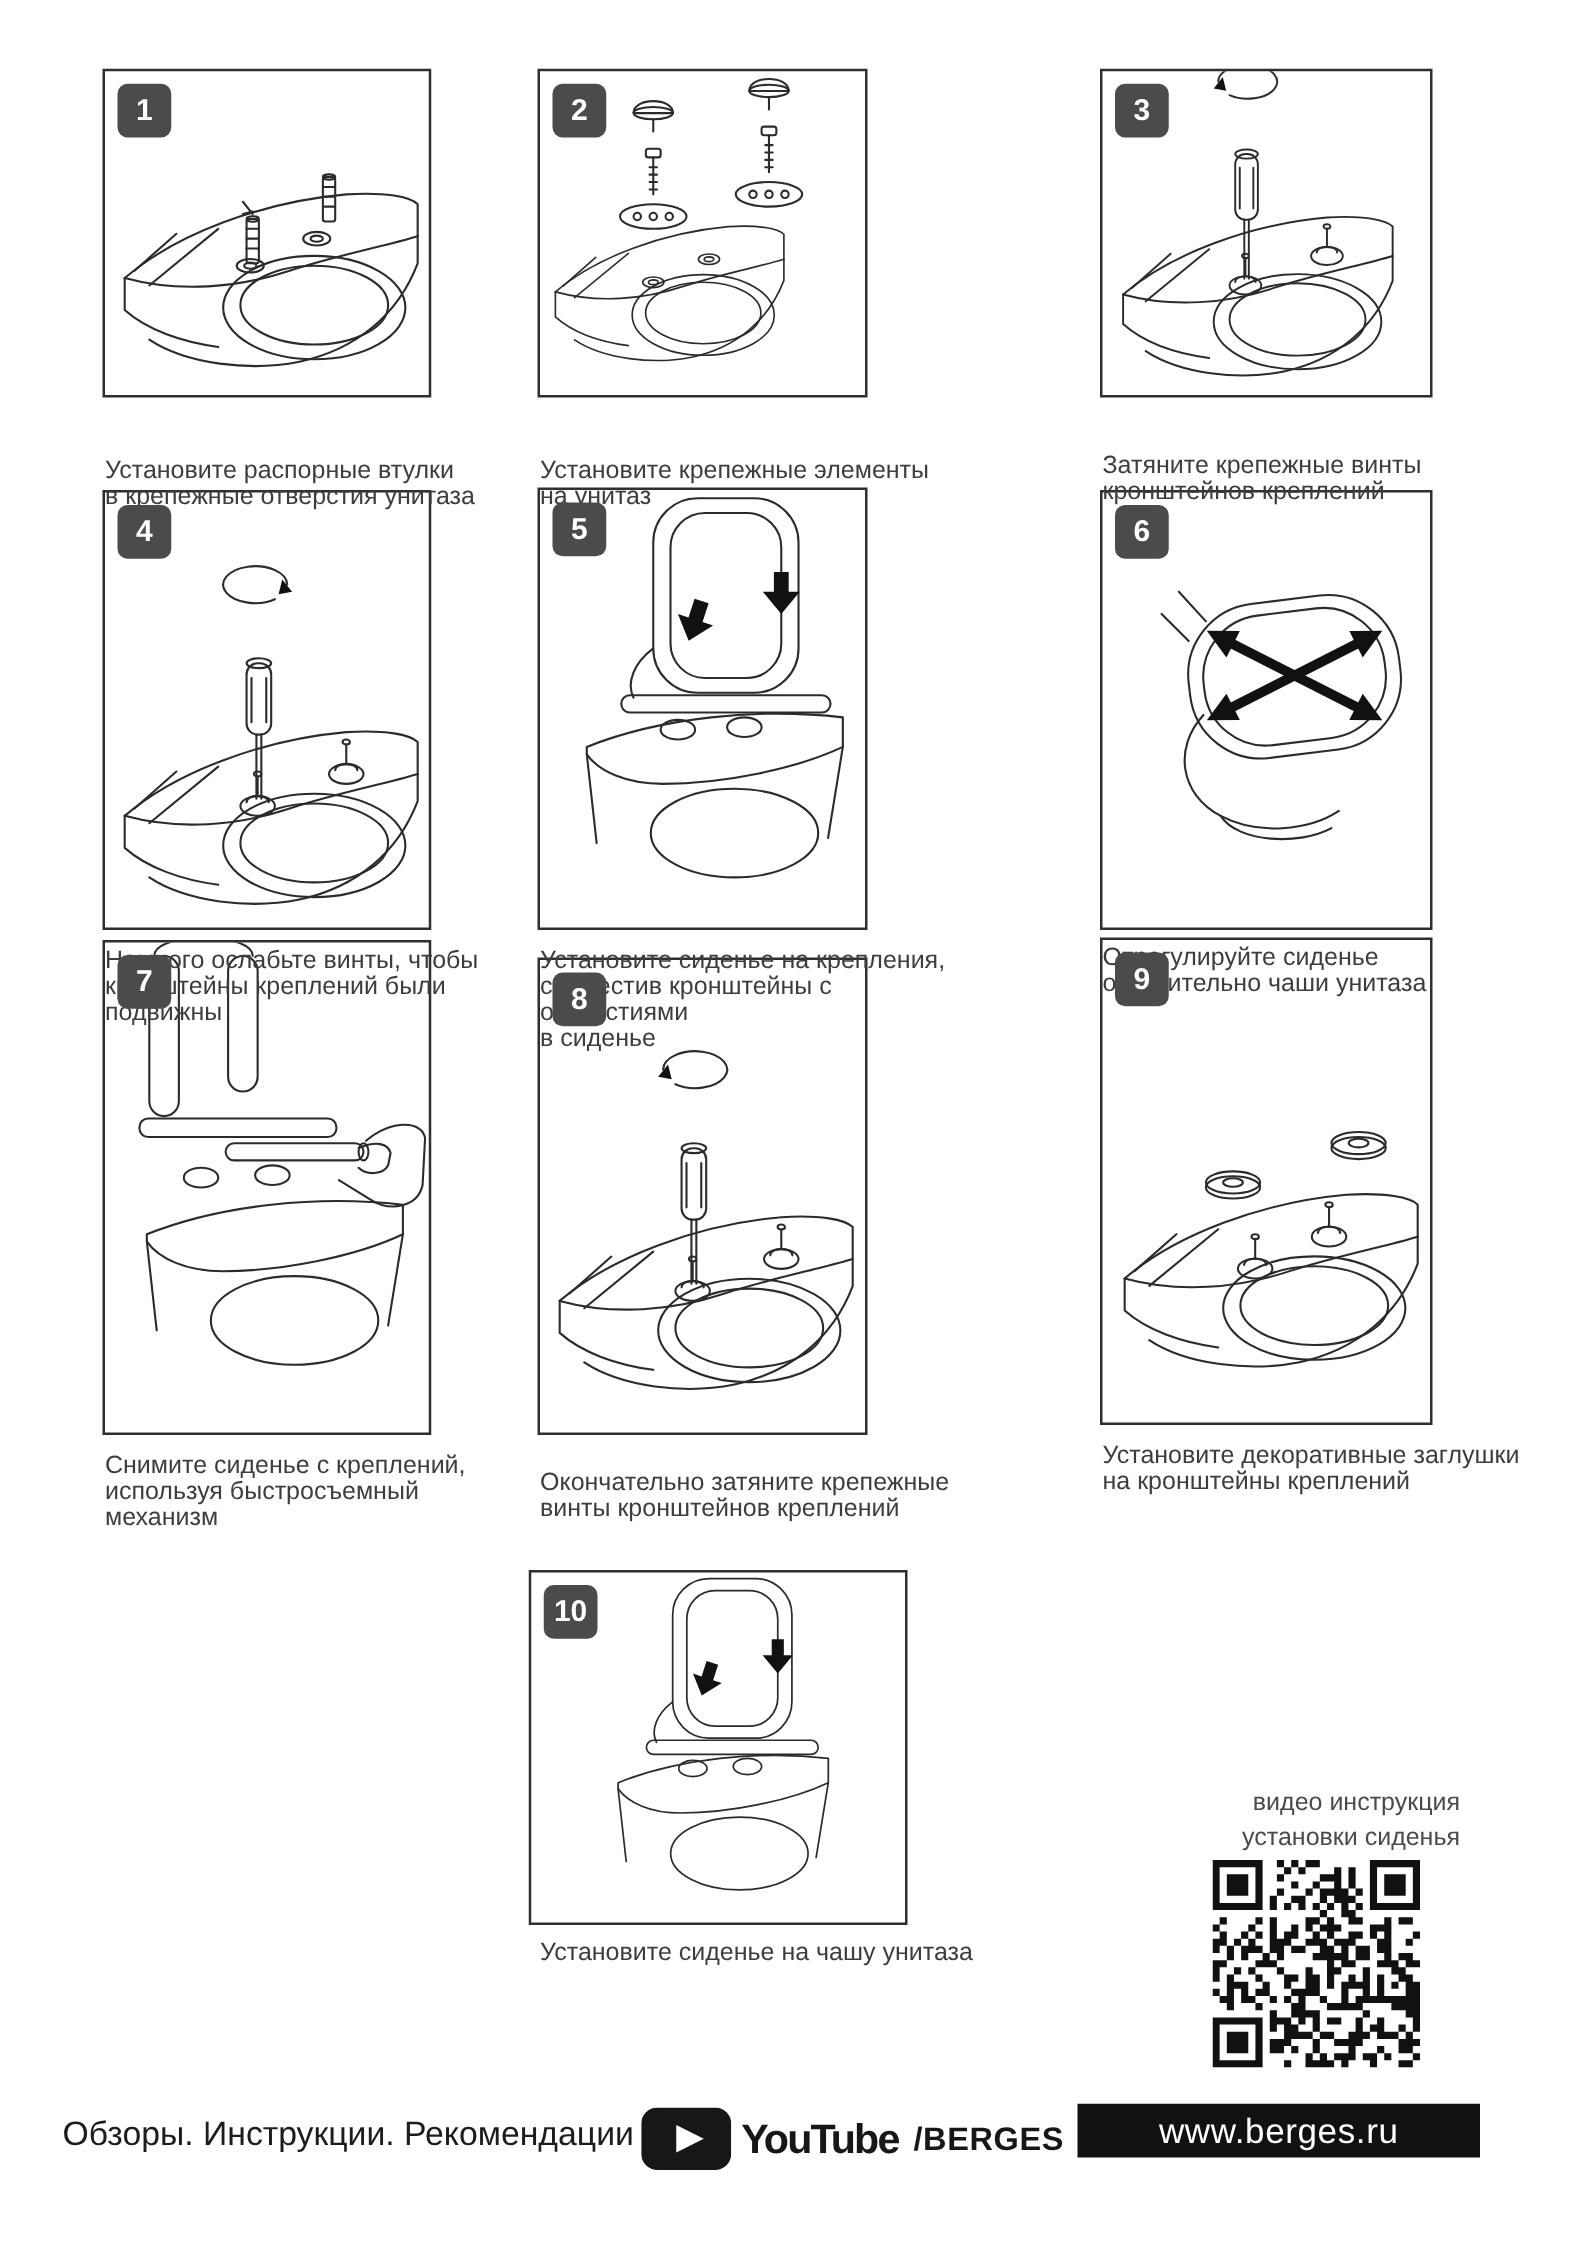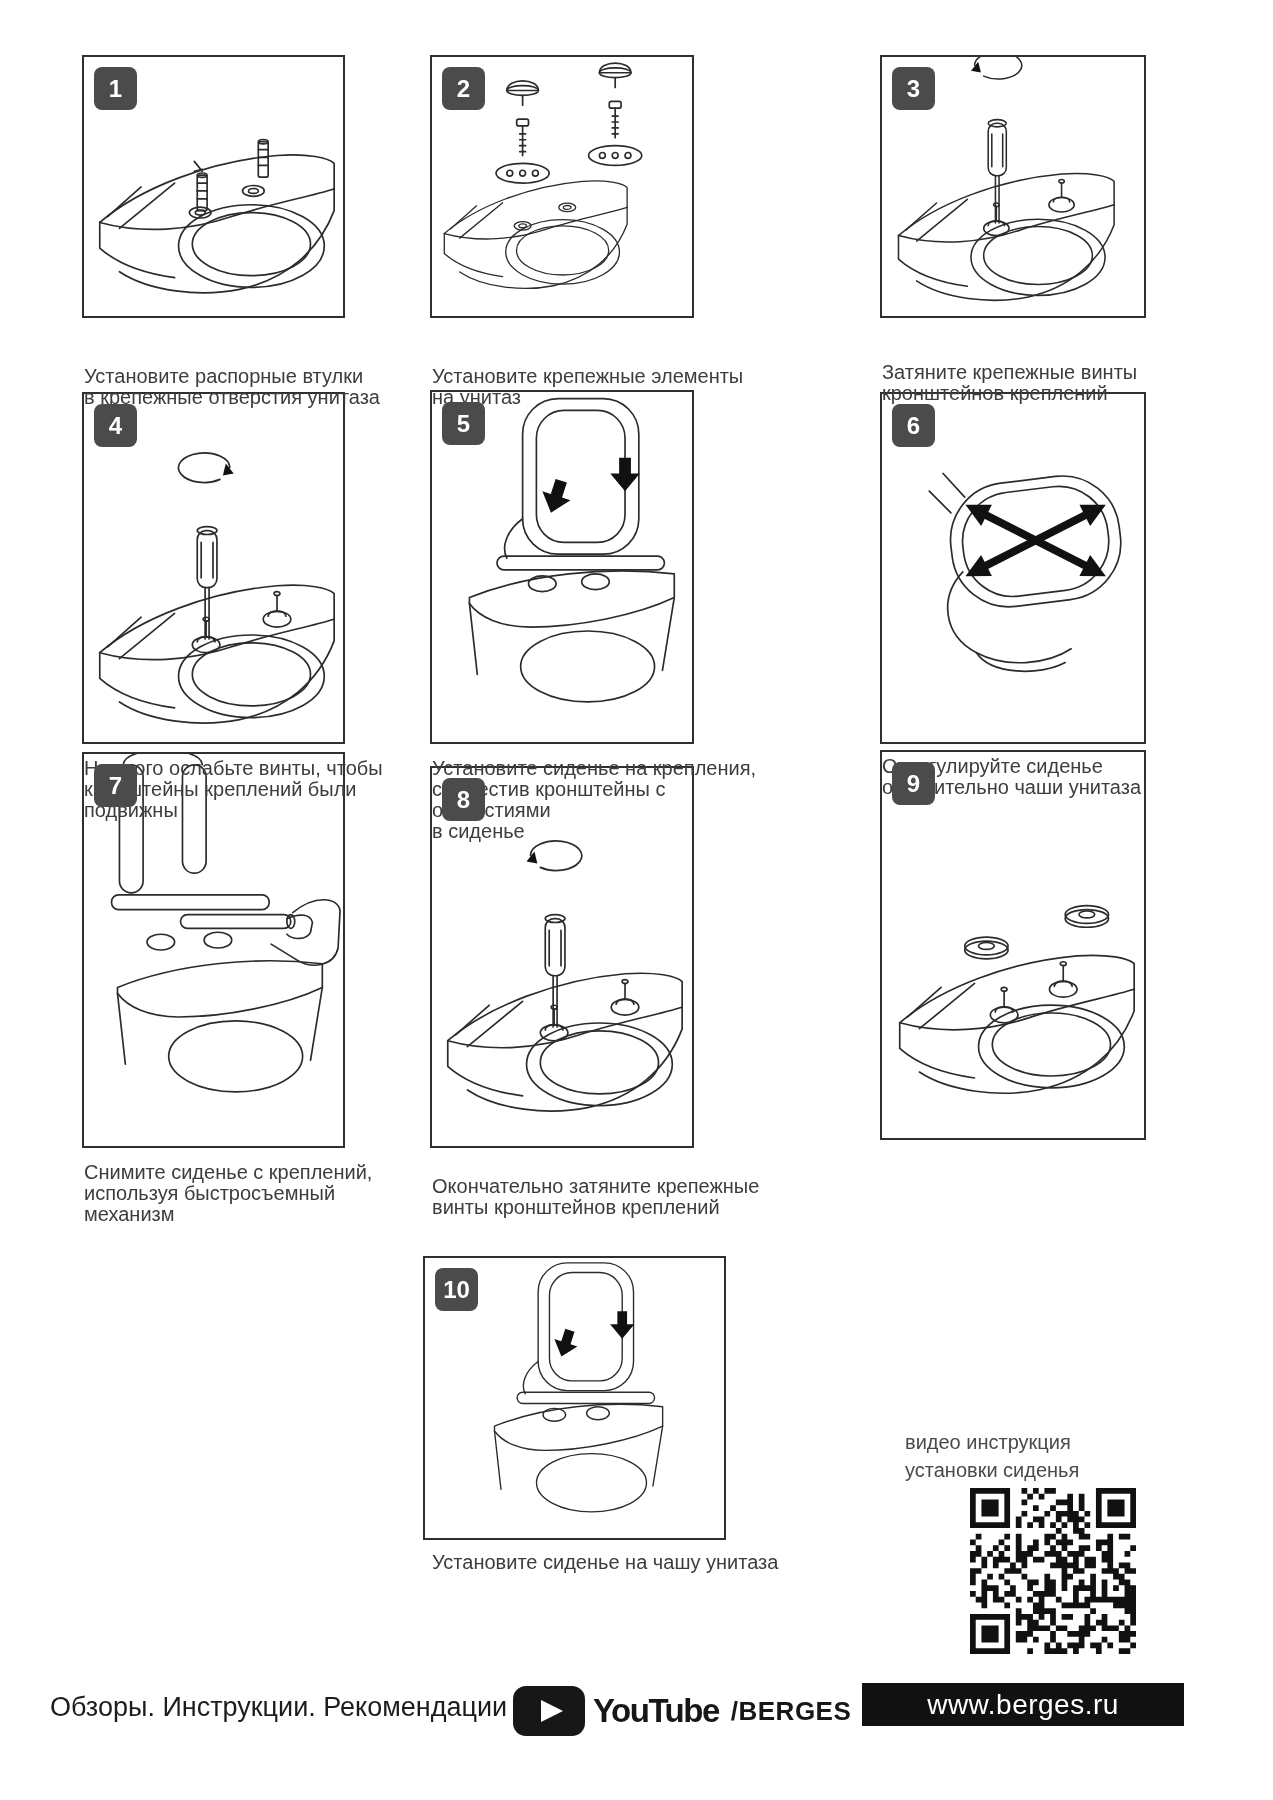--- a/index.html
+++ b/index.html
@@ -6,21 +6,21 @@
   #page{position:relative;width:1273px;height:1800px;background:#ffffff;
         font-family:"Liberation Sans","DejaVu Sans",sans-serif;overflow:hidden;}
   .panel{position:absolute;border:2px solid #2f2f2f;background:#fff;box-sizing:border-box;}
   .badge{position:absolute;left:10px;top:10px;width:43px;height:43px;background:#4b4b4b;
          border-radius:8px;color:#fff;font-size:24px;font-weight:bold;
          display:flex;align-items:center;justify-content:center;z-index:2;}
   .caption{position:absolute;font-size:20px;line-height:21px;color:#3d3d3d;
            white-space:pre-line;width:350px;}
   .illus{position:absolute;inset:0;width:100%;height:100%;}
   svg{display:block;}
-  .qr-label{position:absolute;left:905px;top:1428px;width:300px;text-align:left;
+  .qr-label{position:absolute;left:868px;top:1428px;width:300px;text-align:right;
             font-size:20px;line-height:28px;color:#4a4a4a;white-space:pre-line;}
   #qr{position:absolute;left:970px;top:1488px;width:166px;height:166px;}
   .footer-tagline{position:absolute;left:50px;top:1692px;font-size:27px;color:#1c1c1c;}
   .yt{position:absolute;left:513px;top:1686px;display:flex;align-items:center;gap:8px;}
   .yt-word{font-size:33px;font-weight:bold;color:#171717;letter-spacing:-1.5px;text-align:center;}
   .yt-handle{font-size:26px;font-weight:bold;color:#171717;letter-spacing:0.5px;margin-left:4px;}
   .site-box{position:absolute;left:862px;top:1683px;width:322px;height:43px;background:#111;
             color:#fff;font-size:28px;font-weight:normal;display:flex;align-items:center;
             justify-content:center;letter-spacing:0.5px;}
   .ln{stroke:#2b2b2b;stroke-width:1.7;fill:none;stroke-linecap:round;stroke-linejoin:round;}
@@ -262,20 +262,22 @@
   <div class="caption" style="left:432px;top:758px">Установите сиденье на крепления,
 совместив кронштейны с отверстиями
 в сиденье</div>
   <div class="caption" style="left:882px;top:756px">Отрегулируйте сиденье
 относительно чаши унитаза</div>
   <div class="caption" style="left:432px;top:1176px">Окончательно затяните крепежные
 винты кронштейнов креплений</div>
   <div class="caption" style="left:84px;top:1162px">Снимите сиденье с креплений,
 используя быстросъемный
 механизм</div>
+  <div class="caption" style="left:882px;top:1154px">Установите декоративные заглушки
+на кронштейны креплений</div>
   <div class="caption" style="left:432px;top:1552px">Установите сиденье на чашу унитаза</div>
 
   <div class="qr-label">видео инструкция
 установки сиденья</div>
   <div id="qr">
       <svg viewBox="0 0 29 29" width="166" height="166">
         <path d="M9 0h1v1h-1zM11 0h1v1h-1zM13 0h1v1h-1zM14 0h1v1h-1zM10 1h1v1h-1zM12 1h1v1h-1zM17 1h1v1h-1zM19 1h1v1h-1zM9 2h1v1h-1zM15 2h1v1h-1zM16 2h1v1h-1zM17 2h1v1h-1zM19 2h1v1h-1zM11 3h1v1h-1zM14 3h1v1h-1zM17 3h1v1h-1zM19 3h1v1h-1zM9 4h1v1h-1zM13 4h1v1h-1zM15 4h1v1h-1zM16 4h1v1h-1zM17 4h1v1h-1zM18 4h1v1h-1zM20 4h1v1h-1zM8 5h1v1h-1zM11 5h1v1h-1zM12 5h1v1h-1zM15 5h1v1h-1zM17 5h1v1h-1zM18 5h1v1h-1zM19 5h1v1h-1zM8 6h1v1h-1zM10 6h1v1h-1zM12 6h1v1h-1zM14 6h1v1h-1zM16 6h1v1h-1zM18 6h1v1h-1zM20 6h1v1h-1zM15 7h1v1h-1zM18 7h1v1h-1zM19 7h1v1h-1zM1 8h1v1h-1zM6 8h1v1h-1zM8 8h1v1h-1zM13 8h1v1h-1zM14 8h1v1h-1zM16 8h1v1h-1zM19 8h1v1h-1zM20 8h1v1h-1zM24 8h1v1h-1zM26 8h1v1h-1zM27 8h1v1h-1zM0 9h1v1h-1zM5 9h1v1h-1zM8 9h1v1h-1zM11 9h1v1h-1zM13 9h1v1h-1zM15 9h1v1h-1zM16 9h1v1h-1zM17 9h1v1h-1zM22 9h1v1h-1zM23 9h1v1h-1zM24 9h1v1h-1zM1 10h1v1h-1zM4 10h1v1h-1zM6 10h1v1h-1zM8 10h1v1h-1zM10 10h1v1h-1zM11 10h1v1h-1zM14 10h1v1h-1zM16 10h1v1h-1zM19 10h1v1h-1zM20 10h1v1h-1zM22 10h1v1h-1zM24 10h1v1h-1zM28 10h1v1h-1zM0 11h1v1h-1zM1 11h1v1h-1zM3 11h1v1h-1zM5 11h1v1h-1zM8 11h1v1h-1zM9 11h1v1h-1zM10 11h1v1h-1zM13 11h1v1h-1zM14 11h1v1h-1zM15 11h1v1h-1zM17 11h1v1h-1zM18 11h1v1h-1zM19 11h1v1h-1zM23 11h1v1h-1zM24 11h1v1h-1zM27 11h1v1h-1zM0 12h1v1h-1zM2 12h1v1h-1zM4 12h1v1h-1zM5 12h1v1h-1zM6 12h1v1h-1zM8 12h1v1h-1zM9 12h1v1h-1zM11 12h1v1h-1zM12 12h1v1h-1zM15 12h1v1h-1zM16 12h1v1h-1zM18 12h1v1h-1zM20 12h1v1h-1zM21 12h1v1h-1zM23 12h1v1h-1zM24 12h1v1h-1zM2 13h1v1h-1zM4 13h1v1h-1zM7 13h1v1h-1zM9 13h1v1h-1zM14 13h1v1h-1zM15 13h1v1h-1zM16 13h1v1h-1zM17 13h1v1h-1zM18 13h1v1h-1zM20 13h1v1h-1zM21 13h1v1h-1zM24 13h1v1h-1zM26 13h1v1h-1zM27 13h1v1h-1zM0 14h1v1h-1zM1 14h1v1h-1zM6 14h1v1h-1zM7 14h1v1h-1zM8 14h1v1h-1zM16 14h1v1h-1zM18 14h1v1h-1zM19 14h1v1h-1zM23 14h1v1h-1zM24 14h1v1h-1zM25 14h1v1h-1zM27 14h1v1h-1zM28 14h1v1h-1zM0 15h1v1h-1zM3 15h1v1h-1zM5 15h1v1h-1zM9 15h1v1h-1zM13 15h1v1h-1zM16 15h1v1h-1zM17 15h1v1h-1zM21 15h1v1h-1zM25 15h1v1h-1zM26 15h1v1h-1zM0 16h1v1h-1zM2 16h1v1h-1zM6 16h1v1h-1zM10 16h1v1h-1zM11 16h1v1h-1zM13 16h1v1h-1zM14 16h1v1h-1zM16 16h1v1h-1zM19 16h1v1h-1zM21 16h1v1h-1zM23 16h1v1h-1zM26 16h1v1h-1zM27 16h1v1h-1zM2 17h1v1h-1zM3 17h1v1h-1zM4 17h1v1h-1zM7 17h1v1h-1zM10 17h1v1h-1zM13 17h1v1h-1zM14 17h1v1h-1zM16 17h1v1h-1zM18 17h1v1h-1zM19 17h1v1h-1zM20 17h1v1h-1zM21 17h1v1h-1zM23 17h1v1h-1zM25 17h1v1h-1zM27 17h1v1h-1zM28 17h1v1h-1zM0 18h1v1h-1zM2 18h1v1h-1zM4 18h1v1h-1zM6 18h1v1h-1zM7 18h1v1h-1zM11 18h1v1h-1zM12 18h1v1h-1zM13 18h1v1h-1zM14 18h1v1h-1zM18 18h1v1h-1zM21 18h1v1h-1zM23 18h1v1h-1zM27 18h1v1h-1zM28 18h1v1h-1zM1 19h1v1h-1zM2 19h1v1h-1zM4 19h1v1h-1zM5 19h1v1h-1zM8 19h1v1h-1zM10 19h1v1h-1zM12 19h1v1h-1zM15 19h1v1h-1zM18 19h1v1h-1zM20 19h1v1h-1zM21 19h1v1h-1zM22 19h1v1h-1zM23 19h1v1h-1zM24 19h1v1h-1zM25 19h1v1h-1zM26 19h1v1h-1zM27 19h1v1h-1zM28 19h1v1h-1zM2 20h1v1h-1zM6 20h1v1h-1zM11 20h1v1h-1zM12 20h1v1h-1zM16 20h1v1h-1zM17 20h1v1h-1zM18 20h1v1h-1zM19 20h1v1h-1zM20 20h1v1h-1zM25 20h1v1h-1zM26 20h1v1h-1zM27 20h1v1h-1zM28 20h1v1h-1zM8 21h1v1h-1zM11 21h1v1h-1zM12 21h1v1h-1zM13 21h1v1h-1zM14 21h1v1h-1zM21 21h1v1h-1zM27 21h1v1h-1zM28 21h1v1h-1zM8 22h1v1h-1zM9 22h1v1h-1zM10 22h1v1h-1zM12 22h1v1h-1zM14 22h1v1h-1zM16 22h1v1h-1zM17 22h1v1h-1zM20 22h1v1h-1zM23 22h1v1h-1zM28 22h1v1h-1zM8 23h1v1h-1zM10 23h1v1h-1zM11 23h1v1h-1zM14 23h1v1h-1zM20 23h1v1h-1zM22 23h1v1h-1zM23 23h1v1h-1zM26 23h1v1h-1zM28 23h1v1h-1zM10 24h1v1h-1zM11 24h1v1h-1zM12 24h1v1h-1zM13 24h1v1h-1zM15 24h1v1h-1zM16 24h1v1h-1zM19 24h1v1h-1zM20 24h1v1h-1zM21 24h1v1h-1zM23 24h1v1h-1zM24 24h1v1h-1zM25 24h1v1h-1zM27 24h1v1h-1zM8 25h1v1h-1zM9 25h1v1h-1zM10 25h1v1h-1zM14 25h1v1h-1zM17 25h1v1h-1zM18 25h1v1h-1zM19 25h1v1h-1zM20 25h1v1h-1zM26 25h1v1h-1zM27 25h1v1h-1zM28 25h1v1h-1zM8 26h1v1h-1zM9 26h1v1h-1zM11 26h1v1h-1zM14 26h1v1h-1zM19 26h1v1h-1zM23 26h1v1h-1zM26 26h1v1h-1zM27 26h1v1h-1zM13 27h1v1h-1zM15 27h1v1h-1zM17 27h1v1h-1zM18 27h1v1h-1zM19 27h1v1h-1zM21 27h1v1h-1zM22 27h1v1h-1zM24 27h1v1h-1zM28 27h1v1h-1zM10 28h1v1h-1zM13 28h1v1h-1zM14 28h1v1h-1zM15 28h1v1h-1zM16 28h1v1h-1zM18 28h1v1h-1zM22 28h1v1h-1zM26 28h1v1h-1zM27 28h1v1h-1zM0 0h7v7h-7z M1 1h5v5h-5z M2 2h3v3h-3zM22 0h7v7h-7z M23 1h5v5h-5z M24 2h3v3h-3zM0 22h7v7h-7z M1 23h5v5h-5z M2 24h3v3h-3z" fill="#111111" fill-rule="evenodd"></path>
       </svg>
     </div>
 

